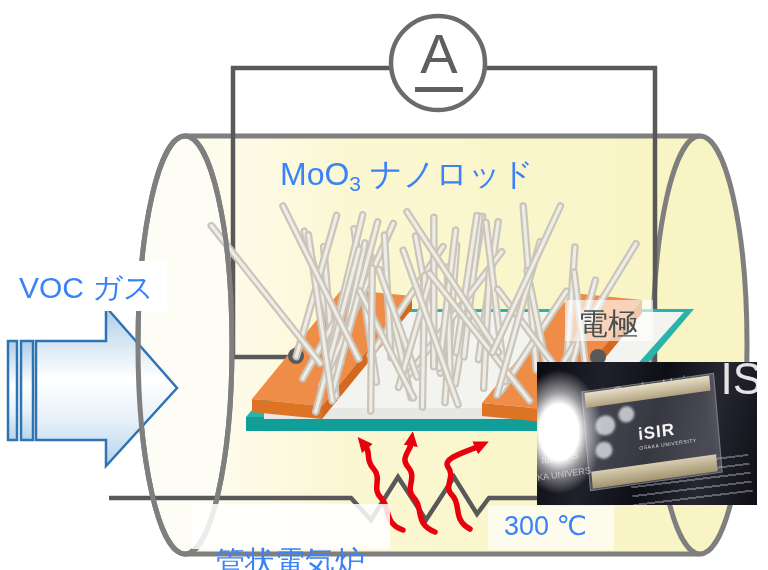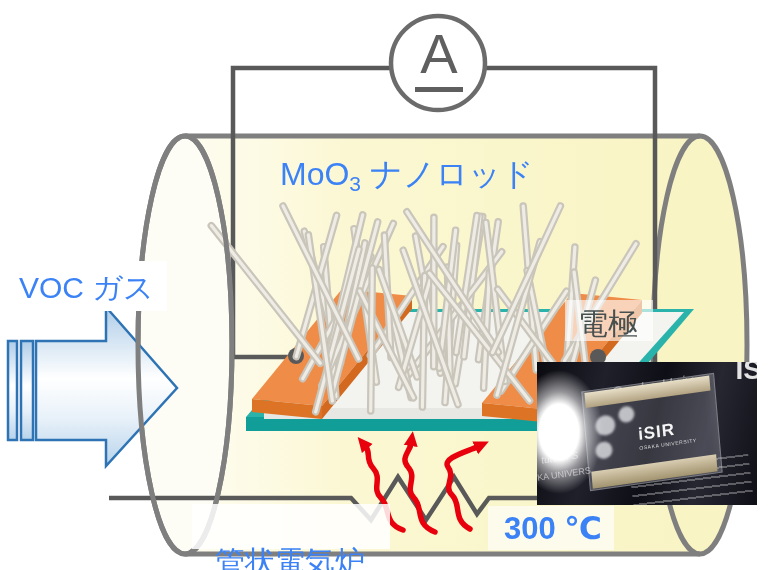--- a/index.html
+++ b/index.html
@@ -13,33 +13,33 @@
   
   .nanorod-label{left:280px;top:153px;font-size:32px;}
   .nanorod-label .sub{font-size:21px;vertical-align:-6px;}
   .voc-box{left:7px;top:261px;width:160px;height:50px;background:#ffffff;}
   .voc-box .lbl{left:12px;top:7px;font-size:30px;}
   .elec-box{left:565px;top:300px;width:88px;height:41px;background:rgba(255,255,255,0.62);}
   .elec-box .lbl{left:13px;top:4px;font-size:30px;color:#474f4f;}
   .furnace-box{left:192px;top:504px;width:198px;height:45px;background:rgba(255,255,255,0.85);}
   .furnace-box .lbl{left:23px;top:5px;font-size:30px;margin-top:33px;}
   .temp-box{left:488px;top:506px;width:126px;height:44px;background:rgba(253,251,238,0.93);}
-  .temp-box .lbl{left:16px;top:4px;font-size:31px;font-weight:bold;}
+  .temp-box .lbl{left:16px;top:4px;font-size:27px;}
   .ammeter-label{left:403px;top:21px;width:72px;text-align:center;font-size:56px;color:#5f5f5f;}
   .ammeter-label span{border-bottom:5px solid #5f5f5f;padding:0 5px 2px 5px;}
   
   .photo{
     position:absolute;left:537px;top:362px;width:220px;height:143px;overflow:hidden;
     background:linear-gradient(103deg,#0a0a10 0%,#20202b 28%,#0e0e16 52%,#272732 74%,#0f0f17 100%);
   }
   .photo .glare{
     position:absolute;left:-22px;top:8px;width:88px;height:124px;border-radius:50%;
     background:radial-gradient(closest-side,#ffffff 45%,rgba(255,255,255,0.55) 65%,rgba(255,255,255,0) 100%);
   }
-  .photo .corner-text{position:absolute;right:-5px;top:-8px;font-size:28px;font-weight:bold;color:rgba(255,255,255,0.88);}
+  .photo .corner-text{position:absolute;right:-5px;top:-8px;font-size:44px;font-weight:normal;color:rgba(255,255,255,0.88);}
   .photo .script-text{position:absolute;left:74px;top:16px;font-size:16px;font-style:italic;color:rgba(255,255,255,0.45);transform:rotate(-9deg);}
   .photo .left-text{position:absolute;left:0px;bottom:26px;font-size:9px;color:rgba(255,255,255,0.55);transform:rotate(-8deg);}
   .photo .s-text{position:absolute;left:4px;bottom:42px;font-size:10px;font-style:italic;color:rgba(255,255,255,0.5);transform:rotate(-8deg);}
   .photo .info-lines{
     position:absolute;right:6px;bottom:4px;width:120px;height:40px;transform:rotate(-7deg);
     background:repeating-linear-gradient(rgba(255,255,255,0.30) 0px,rgba(255,255,255,0.30) 2px,rgba(255,255,255,0) 2px,rgba(255,255,255,0) 9px);
   }
   .photo .chip{
     position:absolute;left:48px;top:20px;width:132px;height:98px;transform:rotate(-8deg) skewX(-3deg);
     background:rgba(200,206,212,0.22);border:1px solid rgba(255,255,255,0.3);

